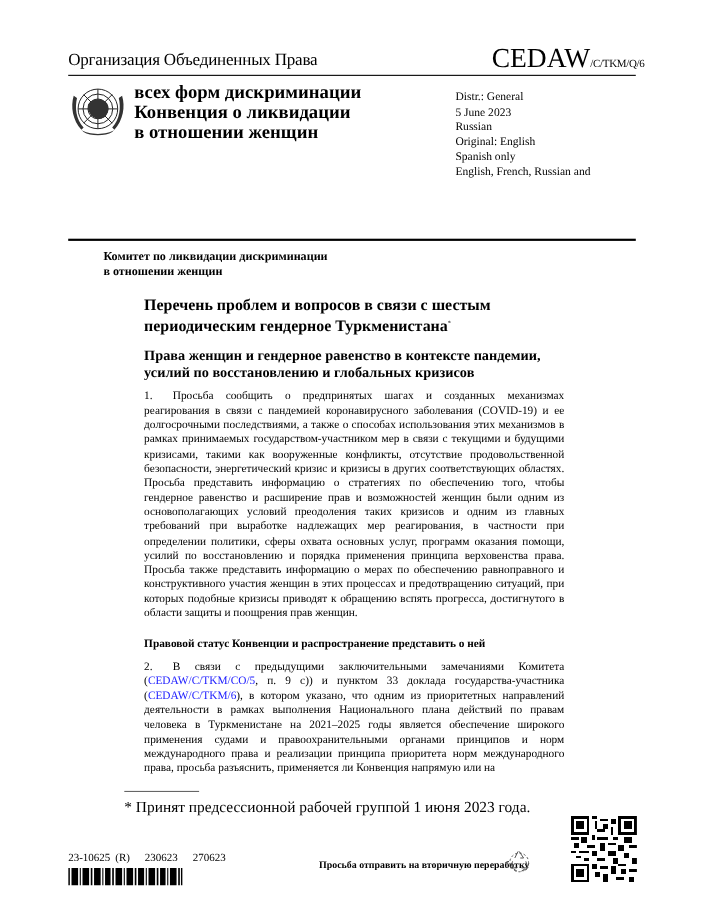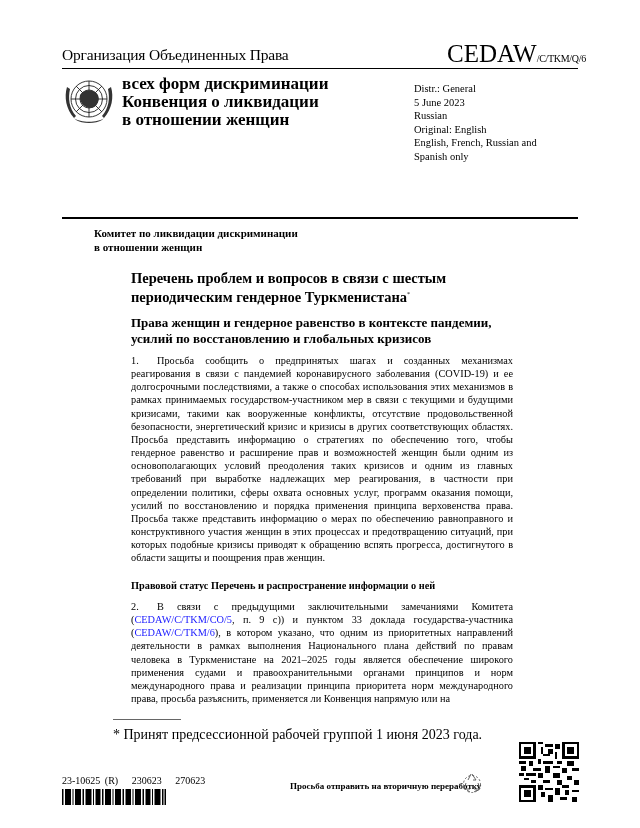--- a/index.html
+++ b/index.html
@@ -61,22 +61,22 @@
   <div>всех форм дискриминации</div>
   <div>Конвенция о ликвидации</div>
   <div>в отношении женщин</div>
 </div>
 
 <div id="distr" class="abs">
   <div>Distr.: General</div>
   <div>5 June 2023</div>
   <div>Russian</div>
   <div>Original: English</div>
+  <div>Spanish only</div>
   <div>English, French, Russian and</div>
-  <div>Spanish only</div>
 </div>
 
 <div id="mid-rule" class="abs"></div>
 
 <div id="committee" class="abs">
   <div>Комитет по ликвидации дискриминации</div>
   <div>в отношении женщин</div>
 </div>
 
 <div id="list-title" class="abs">
@@ -84,21 +84,21 @@
   <div><span>периодическим гендерное Туркменистана</span><sup>*</sup></div>
 </div>
 
 <div id="section-title" class="abs">
   <div>Права женщин и гендерное равенство в контексте пандемии,</div>
   <div>усилий по восстановлению и глобальных кризисов</div>
 </div>
 
 <div id="para1" class="abs para" lang="ru"><span class="pnum">1.</span><span>Просьба сообщить о предпринятых шагах и созданных механизмах реагирования в связи с пандемией коронавирусного заболевания (COVID-19) и ее долгосрочными последствиями, а также о способах использования этих механизмов в рамках принимаемых государством-участником мер в связи с текущими и будущими кризисами, такими как вооруженные конфликты, отсутствие продовольственной безопасности, энергетический кризис и кризисы в других соответствующих областях. Просьба представить информацию о стратегиях по обеспечению того, чтобы гендерное равенство и расширение прав и возможностей женщин были одним из основополагающих условий преодоления таких кризисов и одним из главных требований при выработке надлежащих мер реагирования, в частности при определении политики, сферы охвата основных услуг, программ оказания помощи, усилий по восстановлению и порядка применения принципа верховенства права. Просьба также представить информацию о мерах по обеспечению равноправного и конструктивного участия женщин в этих процессах и предотвращению ситуаций, при которых подобные кризисы приводят к обращению вспять прогресса, достигнутого в области защиты и поощрения прав женщин.</span></div>
 
-<div id="subhead" class="abs">Правовой статус Перечень и распространение информации о ней</div>
+<div id="subhead" class="abs">Правовой статус Конвенции и распространение представить о ней</div>
 
 <div id="para2" class="abs para" lang="ru"><span class="pnum">2.</span><span>В связи с предыдущими заключительными замечаниями Комитета (</span><span class="link">CEDAW/C/TKM/CO/5</span><span>, п. 9 c)) и пунктом 33 доклада государства-участника (</span><span class="link">CEDAW/C/TKM/6</span><span>), в котором указано, что одним из приоритетных направлений деятельности в рамках выполнения Национального плана действий по правам человека в Туркменистане на 2021–2025 годы является обеспечение широкого применения судами и правоохранительными органами принципов и норм международного права и реализации принципа приоритета норм международного права, просьба разъяснить, применяется ли Конвенция напрямую или на</span></div>
 
 <div id="fn-rule" class="abs"></div>
 <div id="footnote" class="abs">*  Принят предсессионной рабочей группой 1 июня 2023 года.</div>
 
 <div id="job" class="abs"><span>23-10625 (R)</span>&nbsp;&nbsp;&nbsp;<span>230623</span>&nbsp;&nbsp;&nbsp;<span>270623</span></div>
 
 <svg id="barcode" class="abs" viewBox="0 0 104 16">
   <g fill="#000">

